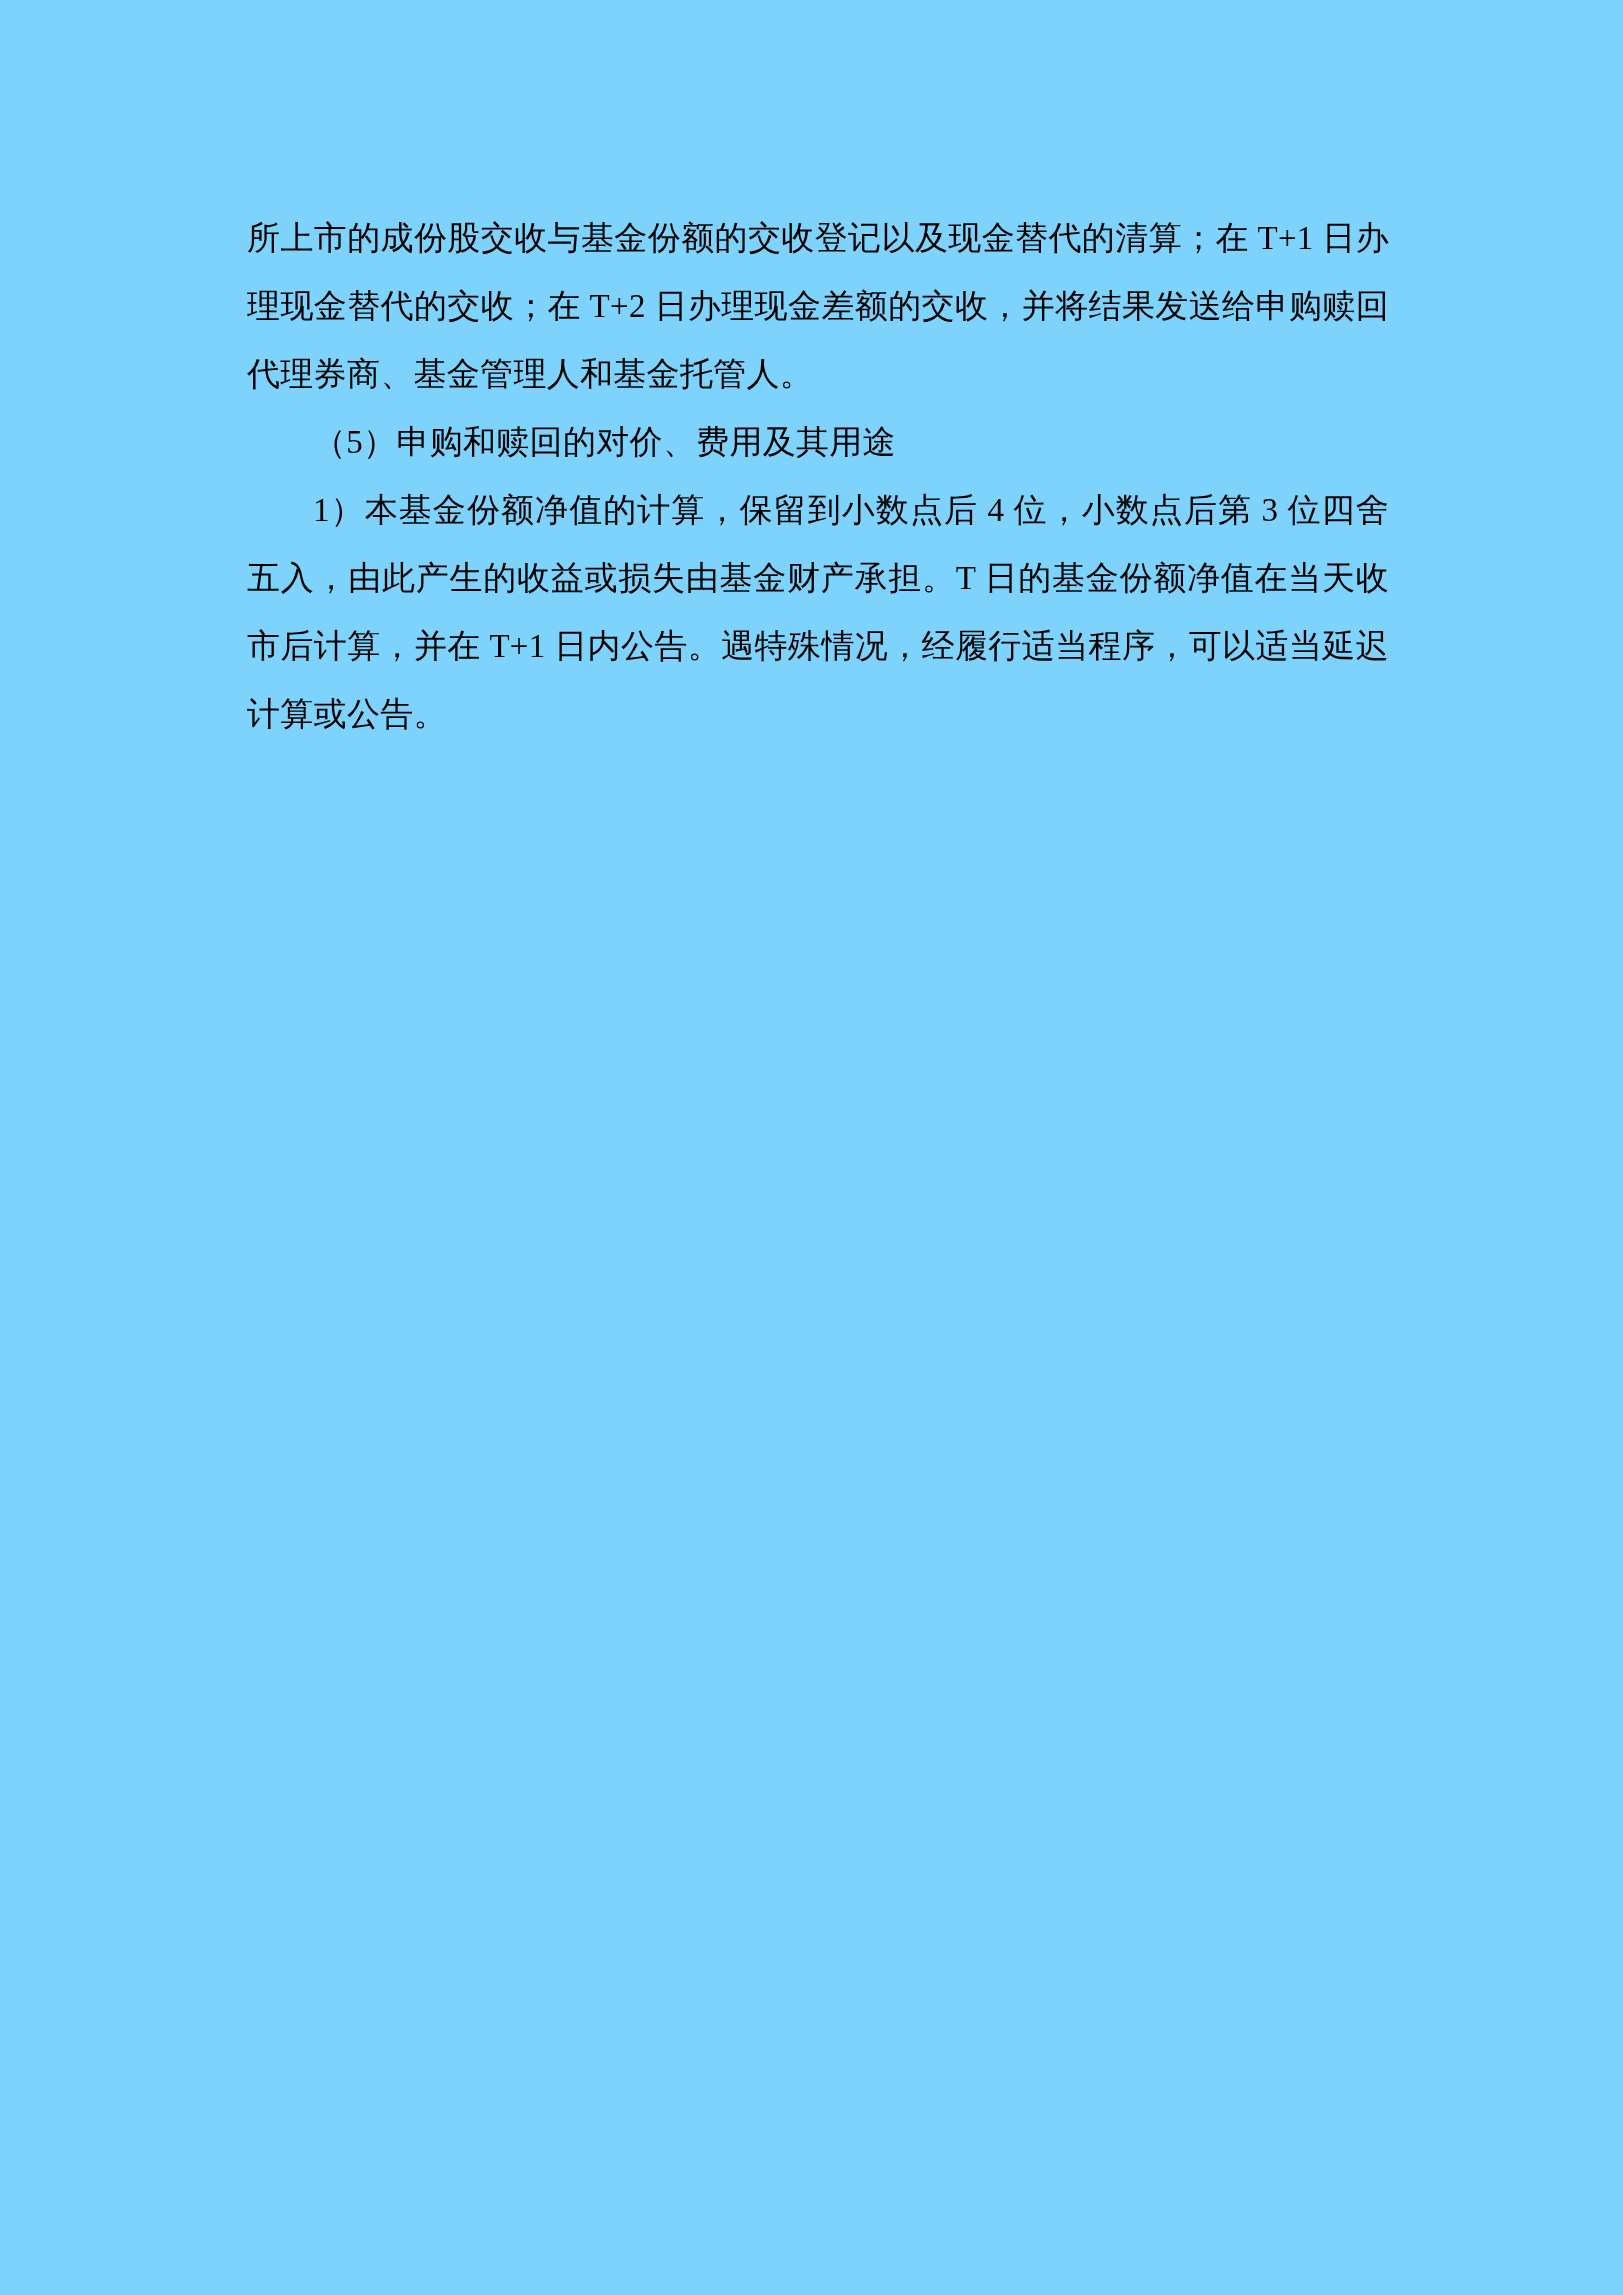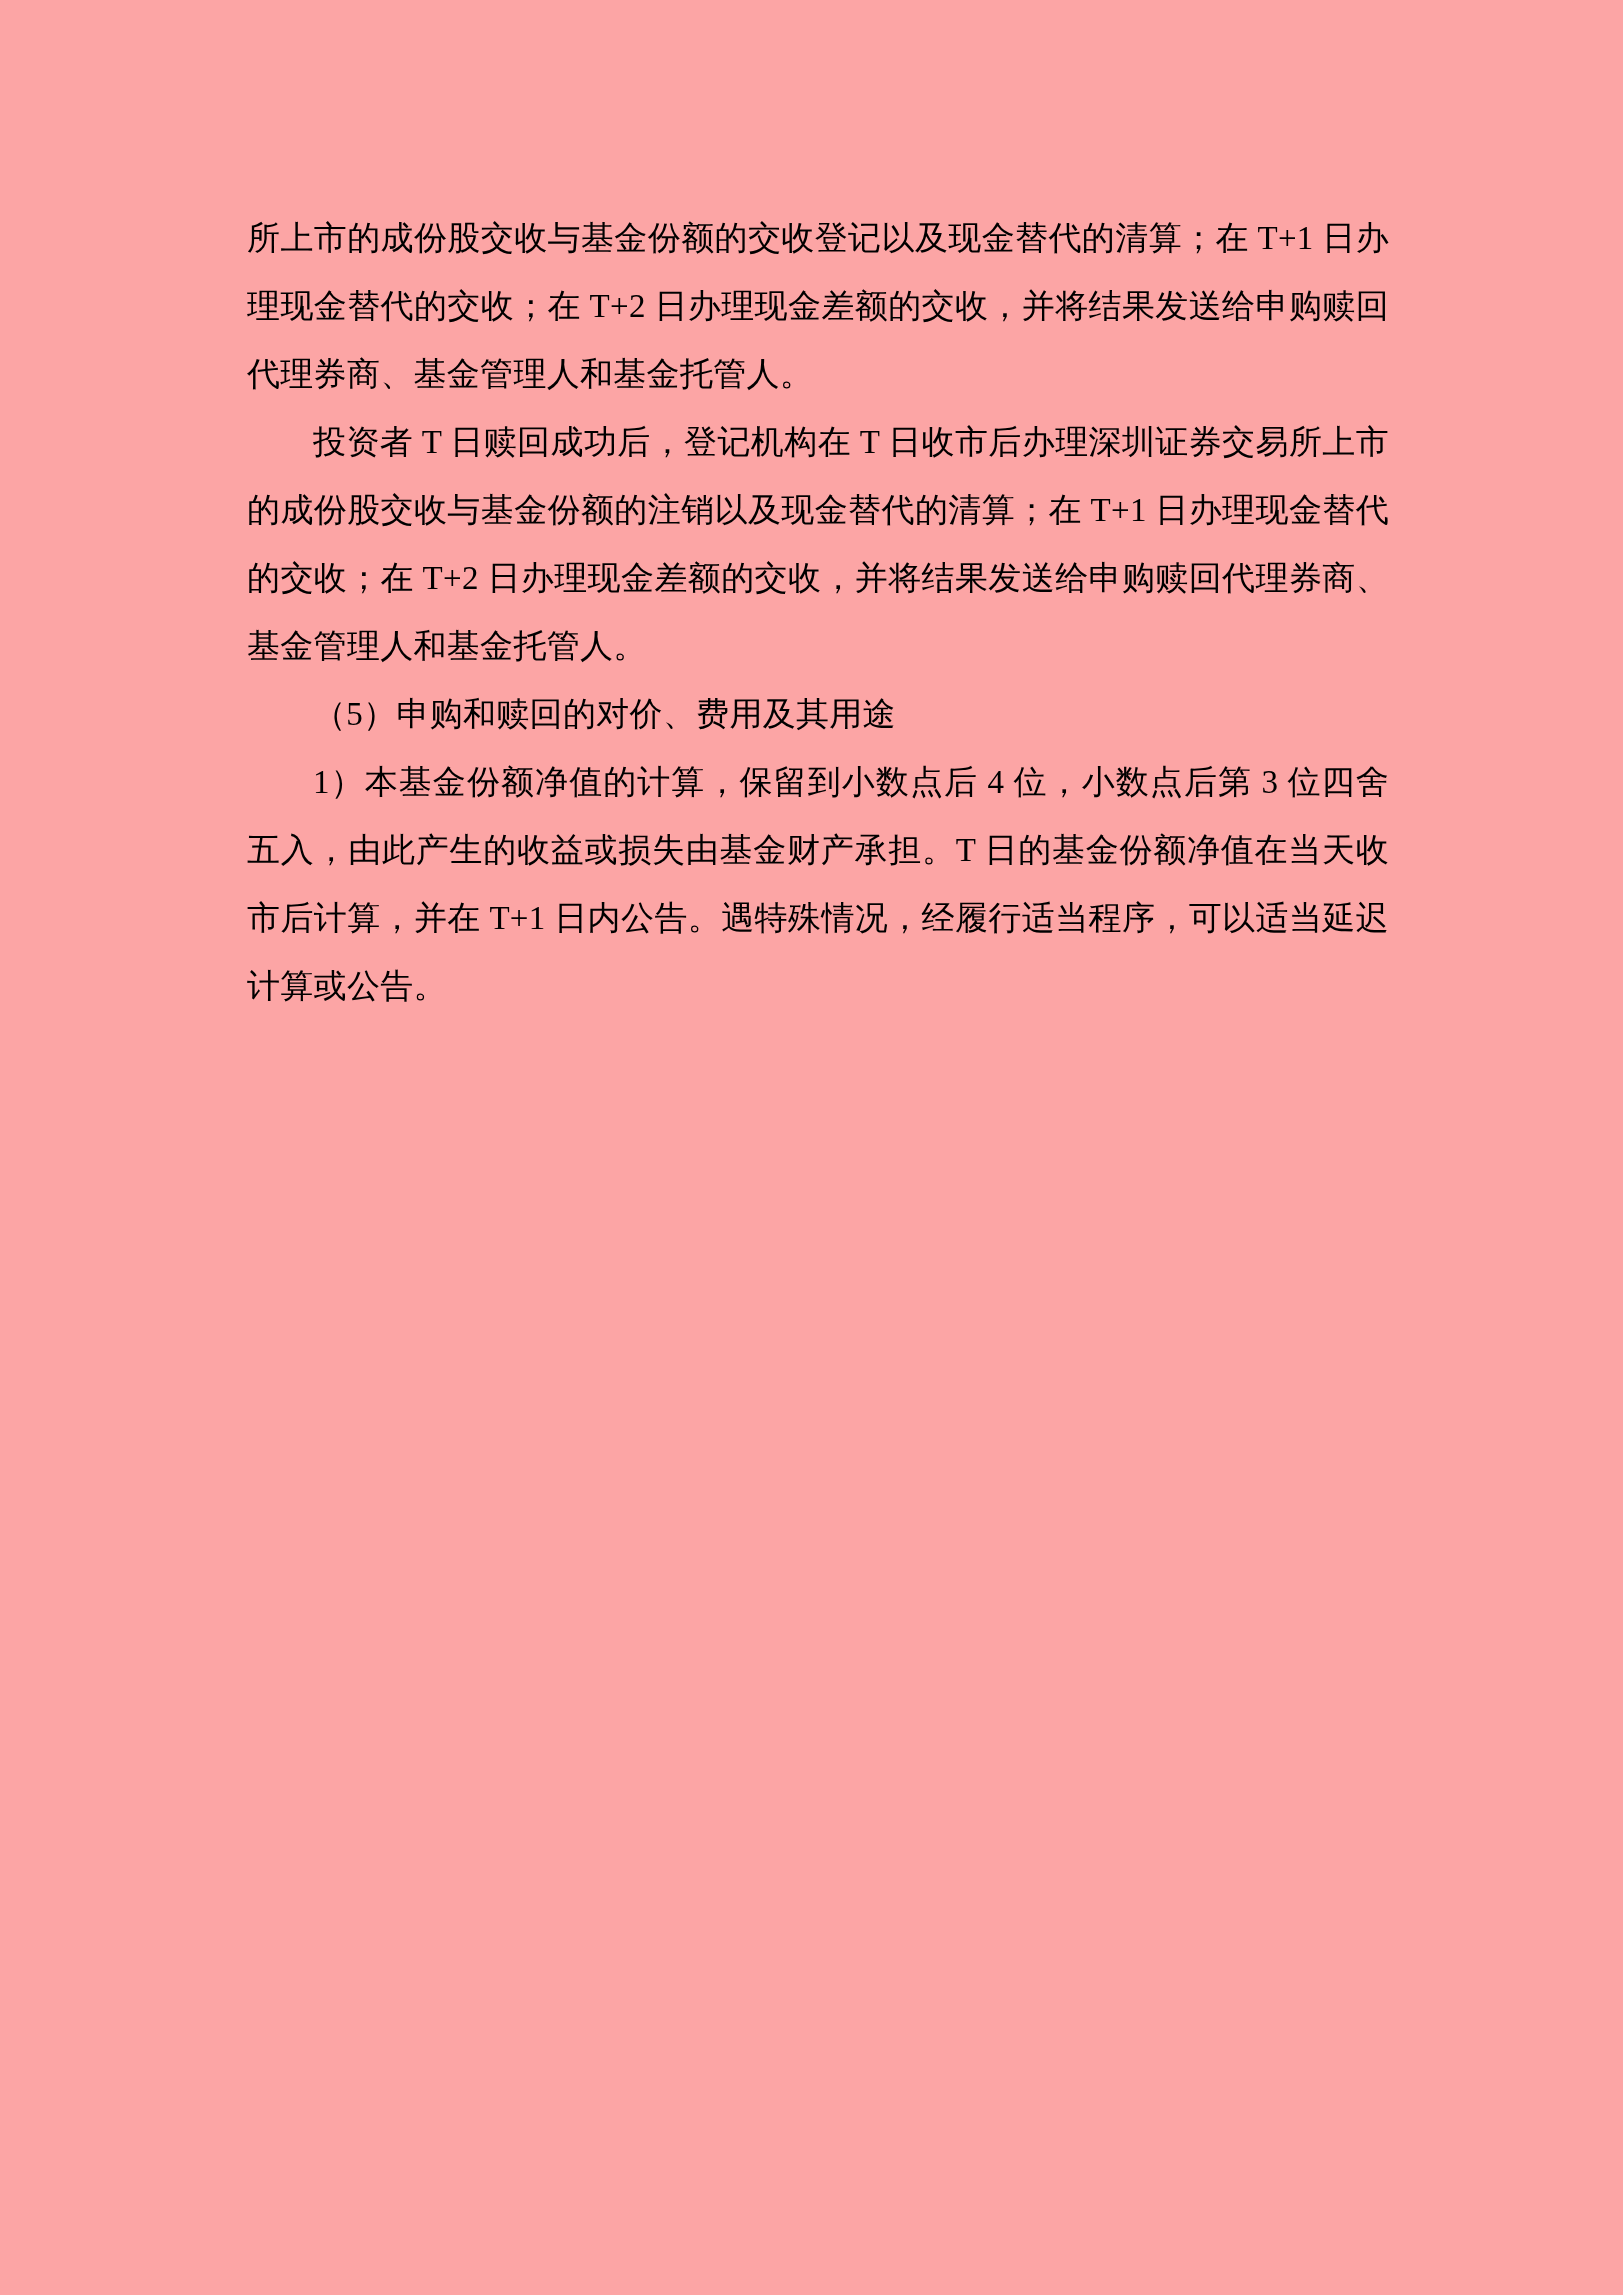--- a/index.html
+++ b/index.html
@@ -4,21 +4,21 @@
 <style>
   html, body {
     margin: 0;
     padding: 0;
     background: #ffffff;
   }
   .page {
     position: relative;
     width: 1623px;
     height: 2295px;
-    background: #fca5a5;
+    background: #7dd3fc;
     overflow: hidden;
   }
   .content {
     position: absolute;
     left: 247px;
     top: 204px;
     width: 1142px;
     color: #000000;
     font-family: "Liberation Serif", "DejaVu Serif", serif;
     font-size: 33px;
@@ -38,18 +38,17 @@
   .content p.indent {
     text-indent: 66px;
   }
 </style>
 </head>
 <body>
 
 <div class="page">
   <div class="content">
     <p>所上市的成份股交收与基金份额的交收登记以及现金替代的清算；在 T+1 日办理现金替代的交收；在 T+2 日办理现金差额的交收，并将结果发送给申购赎回代理券商、基金管理人和基金托管人。</p>
-    <p class="indent">投资者 T 日赎回成功后，登记机构在 T 日收市后办理深圳证券交易所上市的成份股交收与基金份额的注销以及现金替代的清算；在 T+1 日办理现金替代的交收；在 T+2 日办理现金差额的交收，并将结果发送给申购赎回代理券商、基金管理人和基金托管人。</p>
     <p class="indent">（5）申购和赎回的对价、费用及其用途</p>
     <p class="indent">1）本基金份额净值的计算，保留到小数点后 4 位，小数点后第 3 位四舍五入，由此产生的收益或损失由基金财产承担。T 日的基金份额净值在当天收市后计算，并在 T+1 日内公告。遇特殊情况，经履行适当程序，可以适当延迟计算或公告。</p>
   </div>
 </div>
 
 
 </body></html>

